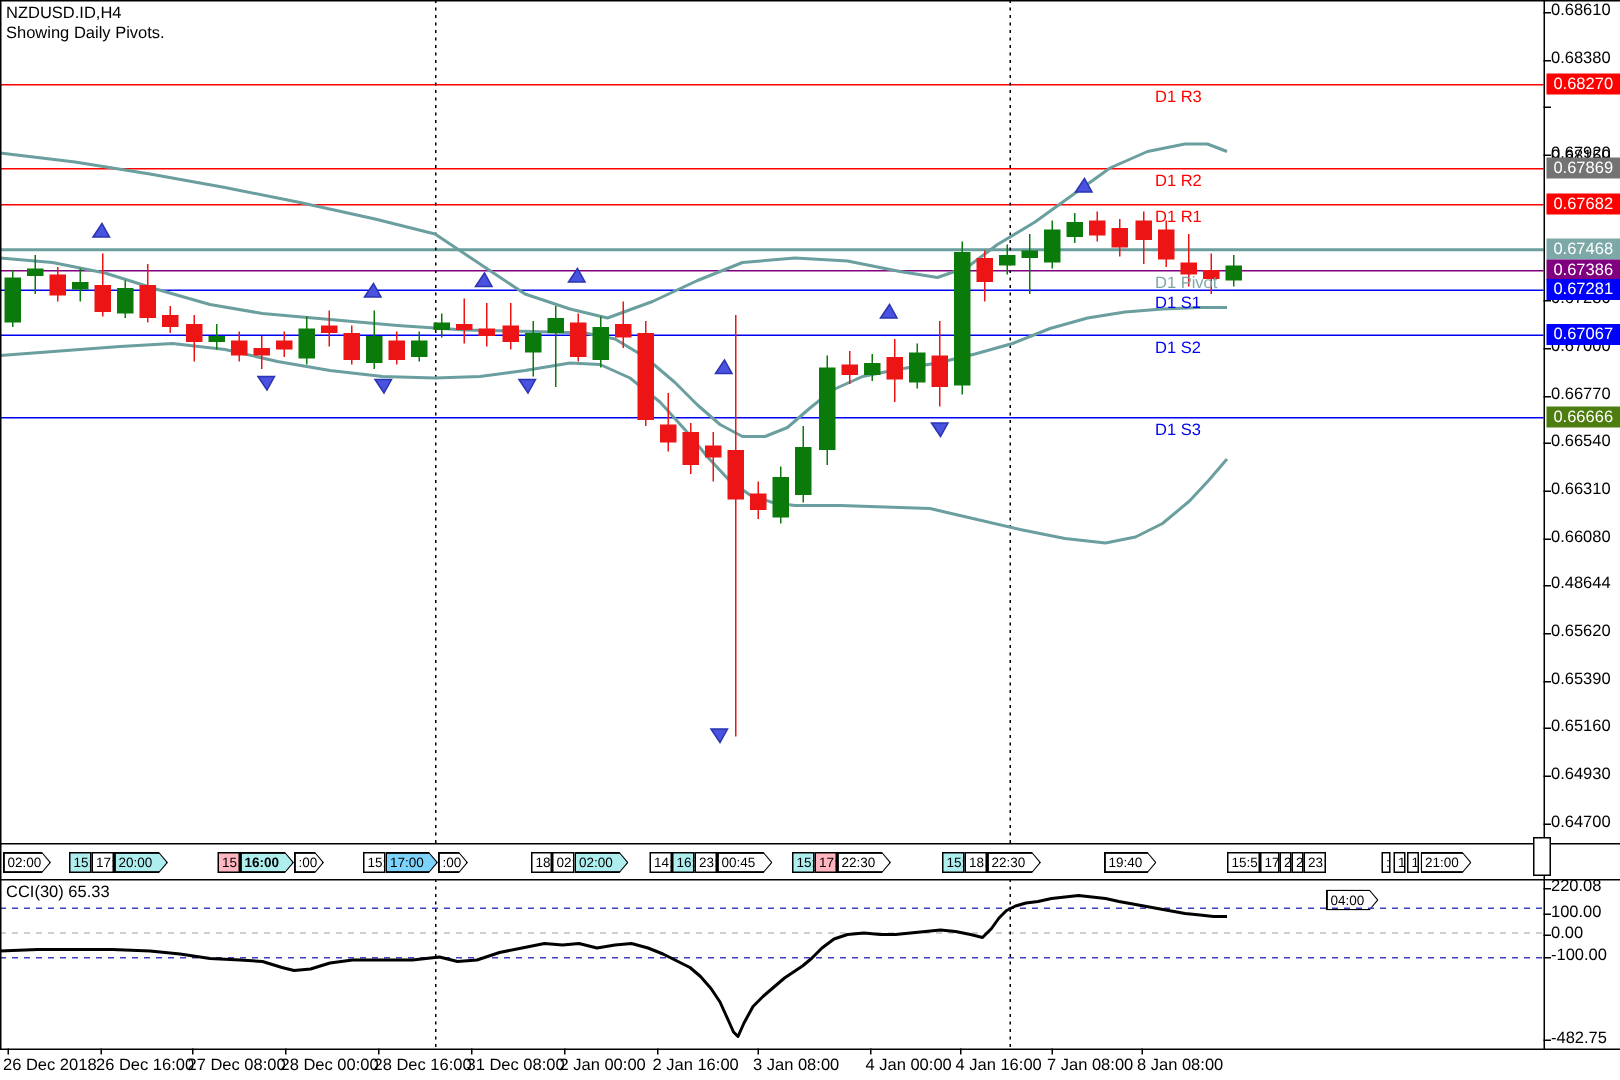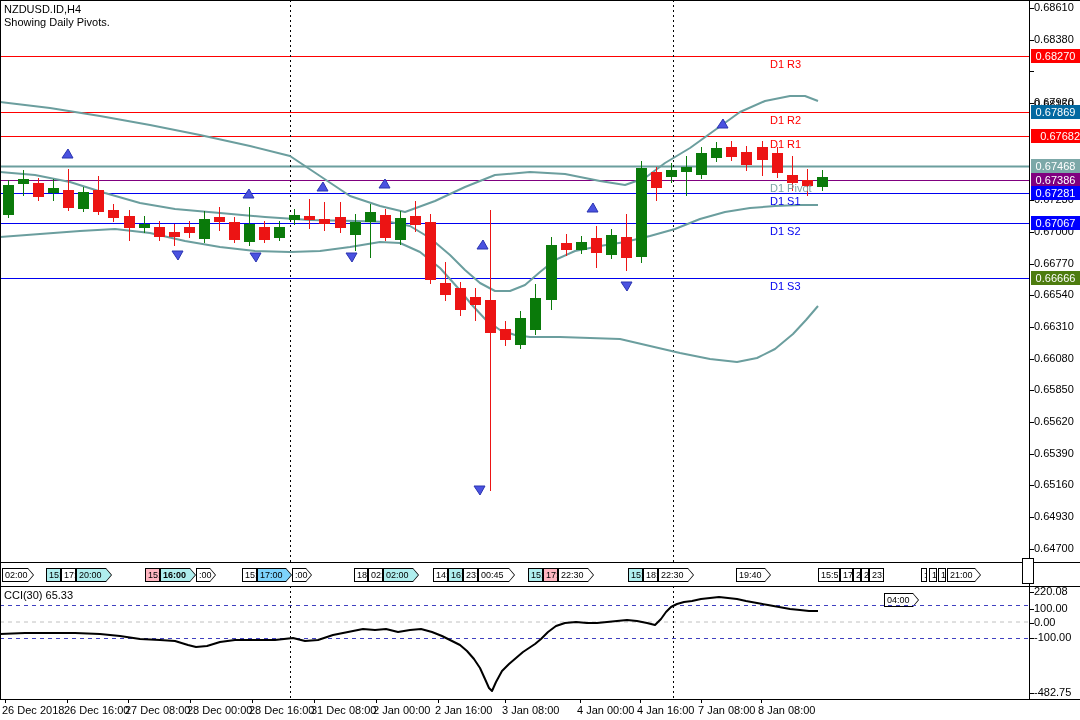--- a/index.html
+++ b/index.html
@@ -310,34 +310,34 @@
       <div class="ptick" style="top:225px;">0.67000</div>
       <div class="ptickmark" style="top:264px;"></div>
       <div class="ptick" style="top:257px;">0.66770</div>
       <div class="ptickmark" style="top:295px;"></div>
       <div class="ptick" style="top:288px;">0.66540</div>
       <div class="ptickmark" style="top:327px;"></div>
       <div class="ptick" style="top:320px;">0.66310</div>
       <div class="ptickmark" style="top:359px;"></div>
       <div class="ptick" style="top:352px;">0.66080</div>
       <div class="ptickmark" style="top:390px;"></div>
-      <div class="ptick" style="top:383px;">0.65850</div>
+      <div class="ptick" style="top:383px;">0.48644</div>
       <div class="ptickmark" style="top:422px;"></div>
       <div class="ptick" style="top:415px;">0.65620</div>
       <div class="ptickmark" style="top:454px;"></div>
       <div class="ptick" style="top:447px;">0.65390</div>
       <div class="ptickmark" style="top:485px;"></div>
       <div class="ptick" style="top:478px;">0.65160</div>
       <div class="ptickmark" style="top:517px;"></div>
       <div class="ptick" style="top:510px;">0.64930</div>
       <div class="ptickmark" style="top:549px;"></div>
       <div class="ptick" style="top:542px;">0.64700</div>
       <div class="badge" style="top:49px;background:#ff0000;">0.68270</div>
-      <div class="badge" style="top:105px;background:#0369a1;">0.67869</div>
-      <div class="badge" style="top:129px;background:#ff0000;text-align:right;">0.67682</div>
+      <div class="badge" style="top:105px;background:#737373;">0.67869</div>
+      <div class="badge" style="top:129px;background:#ff0000;">0.67682</div>
       <div class="badge" style="top:159px;background:#7ca8a8;">0.67468</div>
       <div class="badge" style="top:173px;background:#800080;">0.67386</div>
       <div class="badge" style="top:186px;background:#0000ff;">0.67281</div>
       <div class="badge" style="top:216px;background:#0000ff;">0.67067</div>
       <div class="badge" style="top:271px;background:#4d7c0f;">0.66666</div>
     </div>
   <div id="cci-axis">
       <div class="ptickmark" style="top:592px;"></div>
       <div class="ctick" style="top:585px;">220.08</div>
       <div class="ptickmark" style="top:609px;"></div>

